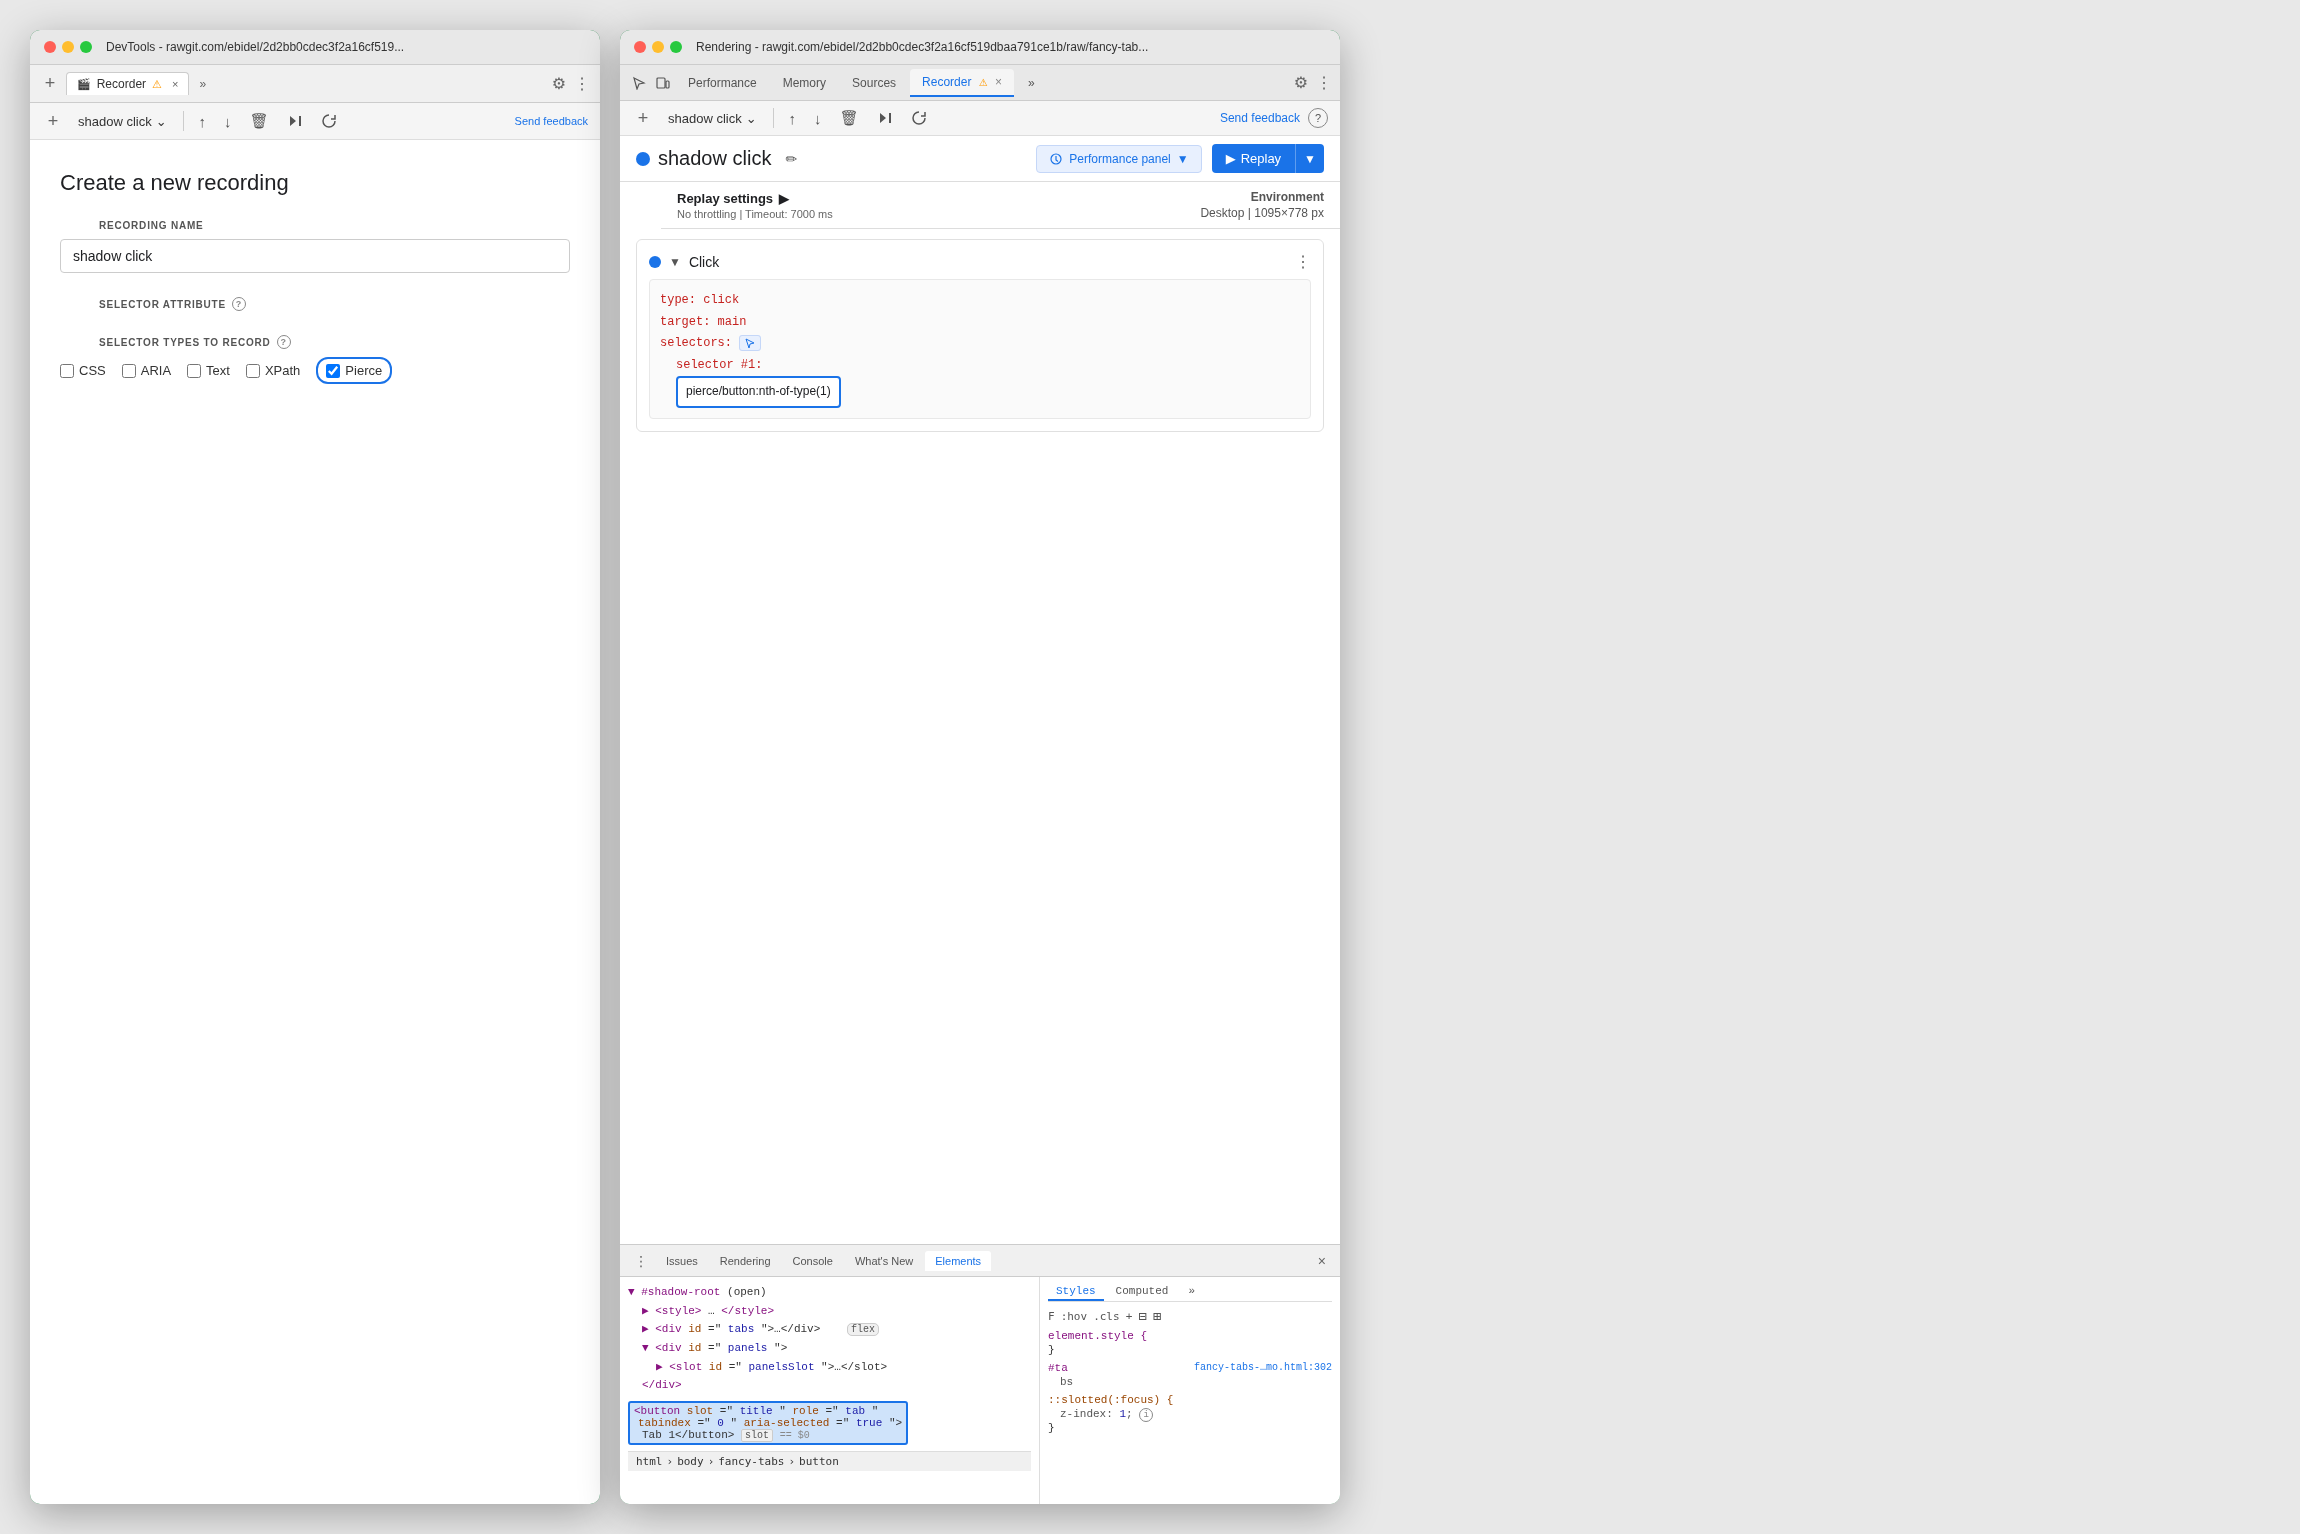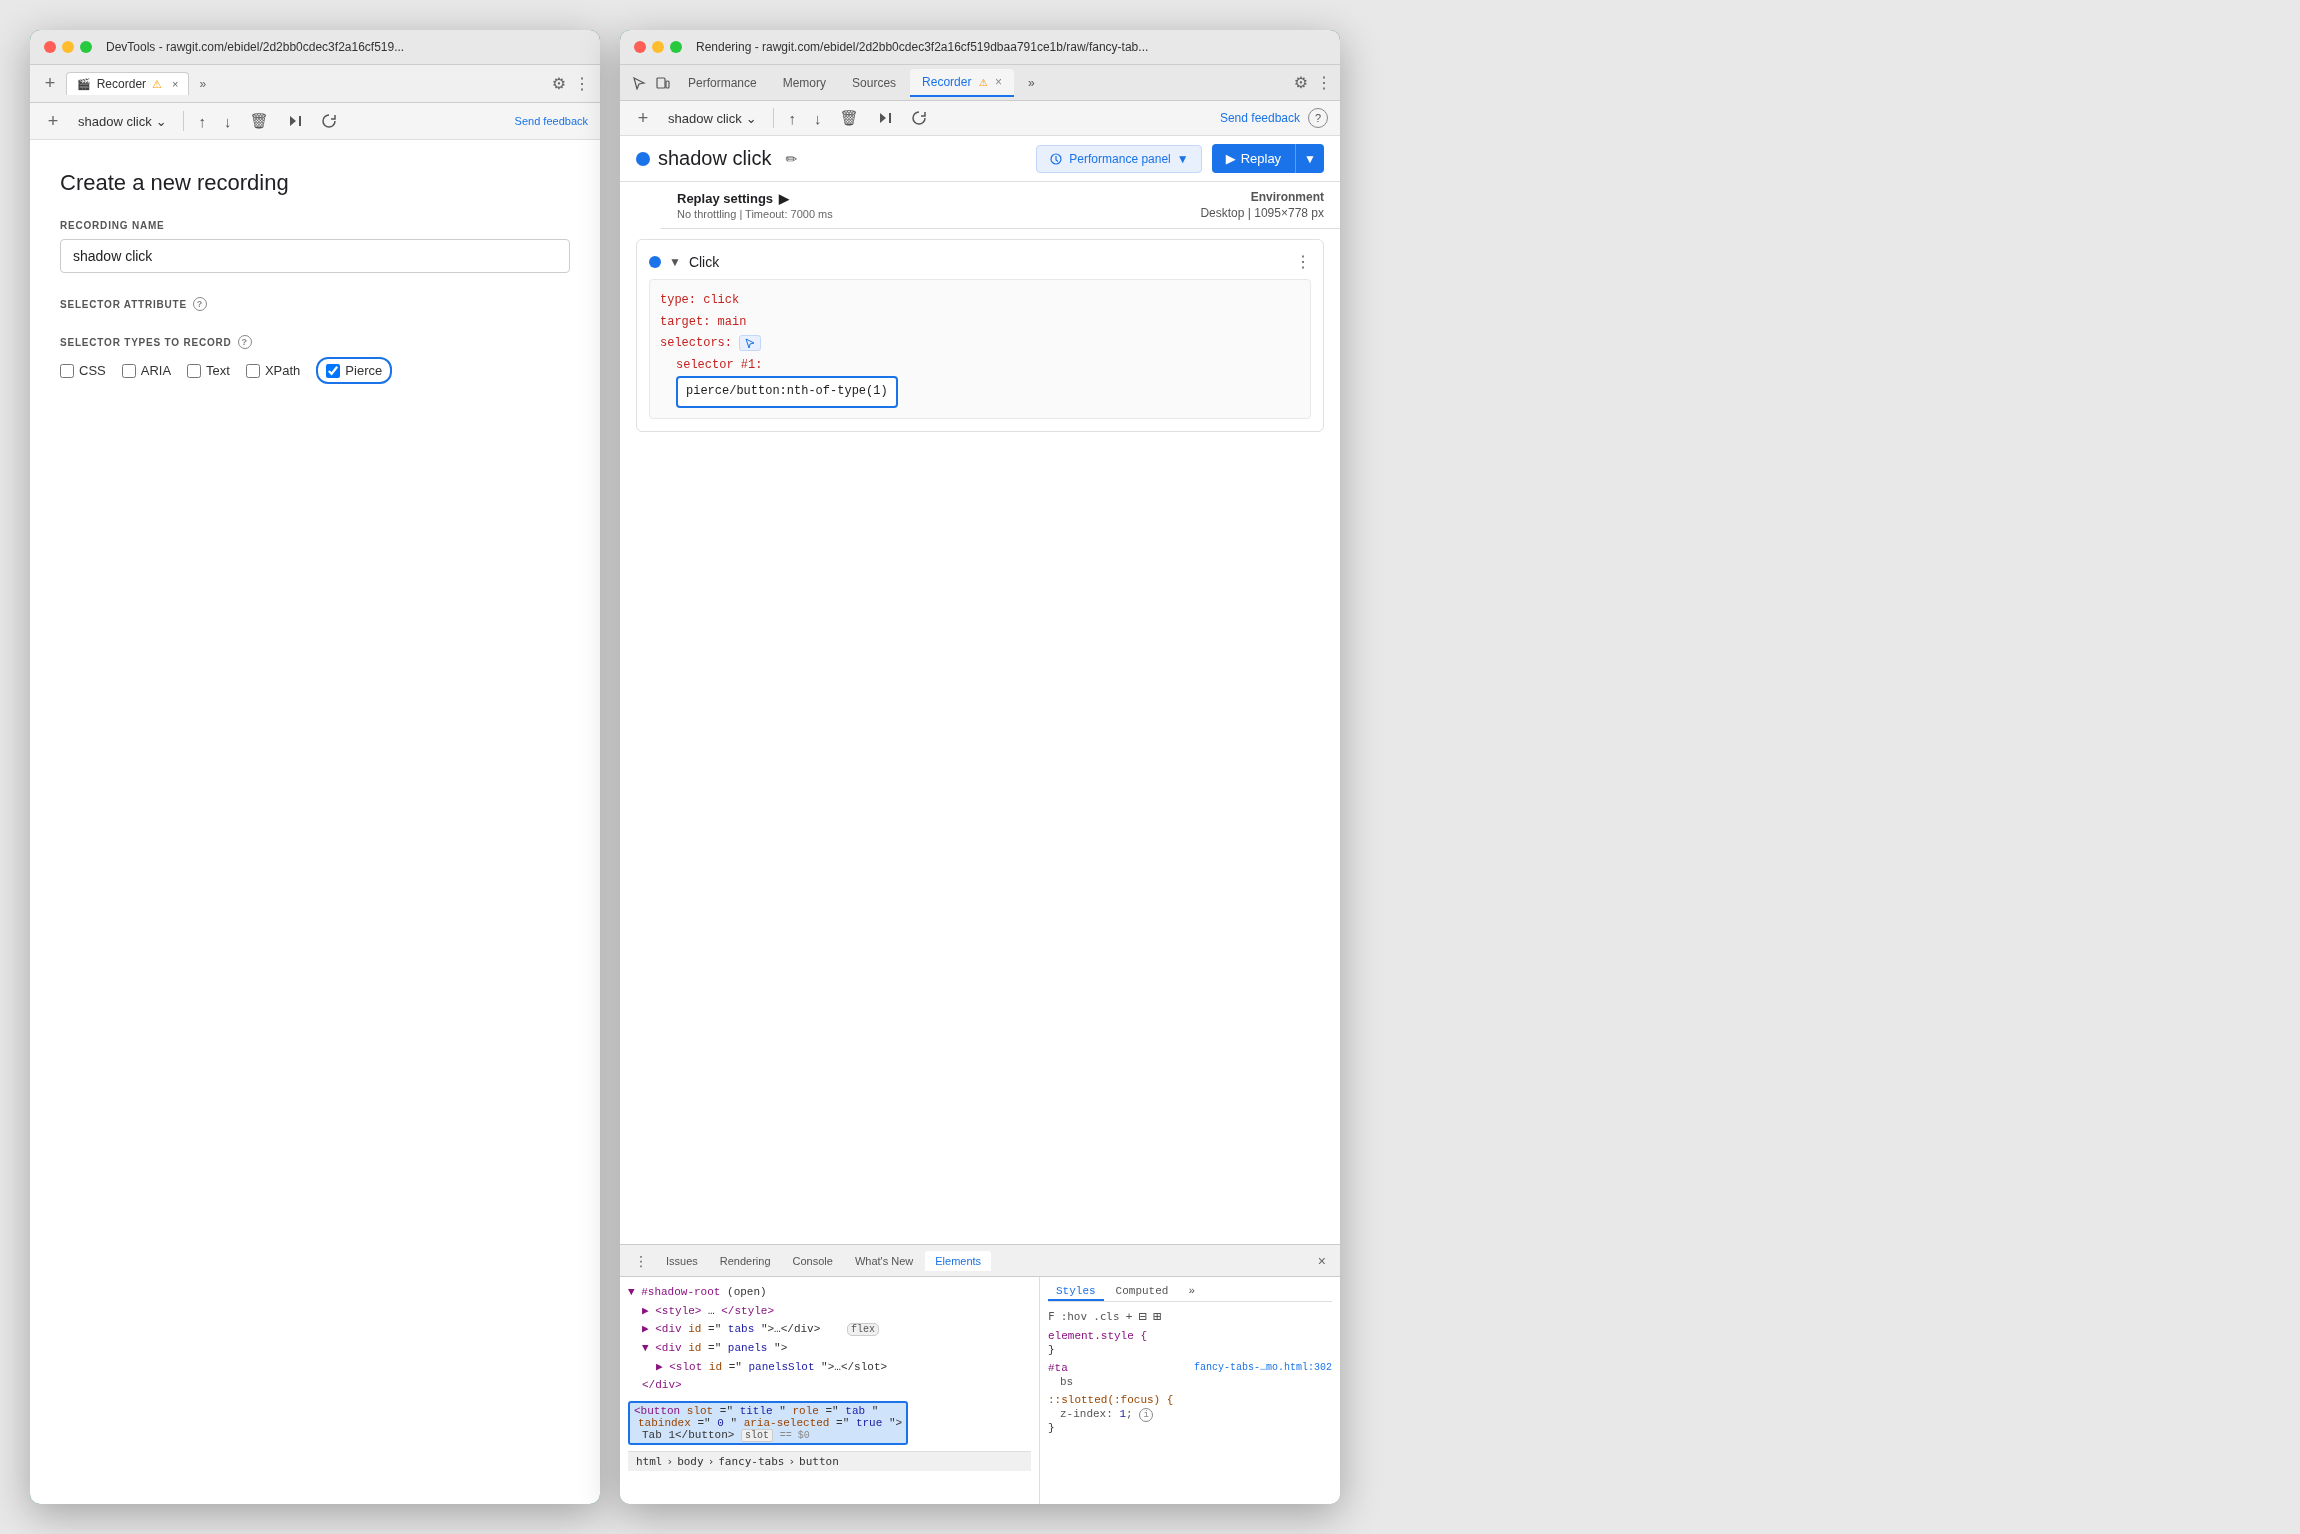--- a/index.html
+++ b/index.html
@@ -203,20 +203,21 @@
 
     .field-label {
       font-size: 10px;
       font-weight: 600;
       color: #555;
       letter-spacing: 0.08em;
       margin-bottom: 8px;
       display: flex;
       align-items: center;
       gap: 6px;
+      margin-left: 39px;
     }
 
     .field-section { margin-bottom: 24px; }
 
     .text-input {
       width: 100%;
       border: 1px solid #ccc;
       border-radius: 4px;
       padding: 8px 12px;
       font-size: 14px;
@@ -523,21 +524,21 @@
     }
 
     .selector-highlight {
       border: 2px solid #1a73e8;
       border-radius: 4px;
       padding: 3px 8px;
       display: inline-block;
       font-size: 12px;
       color: #202124;
       background: #fff;
-      font-family: Liberation Mono, monospace;
+      font-family: Liberation Sans, sans-serif;
     }
 
     
     .bottom-panel {
       height: 260px;
       border-top: 1px solid #ccc;
       display: flex;
       flex-direction: column;
       background: #fff;
     }

